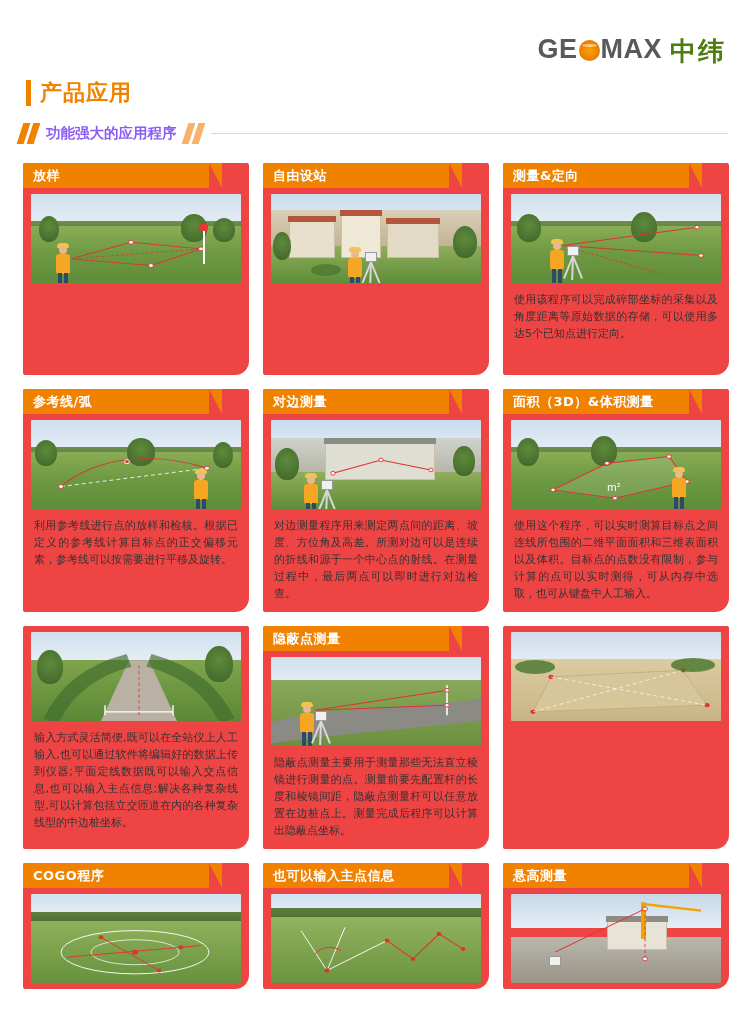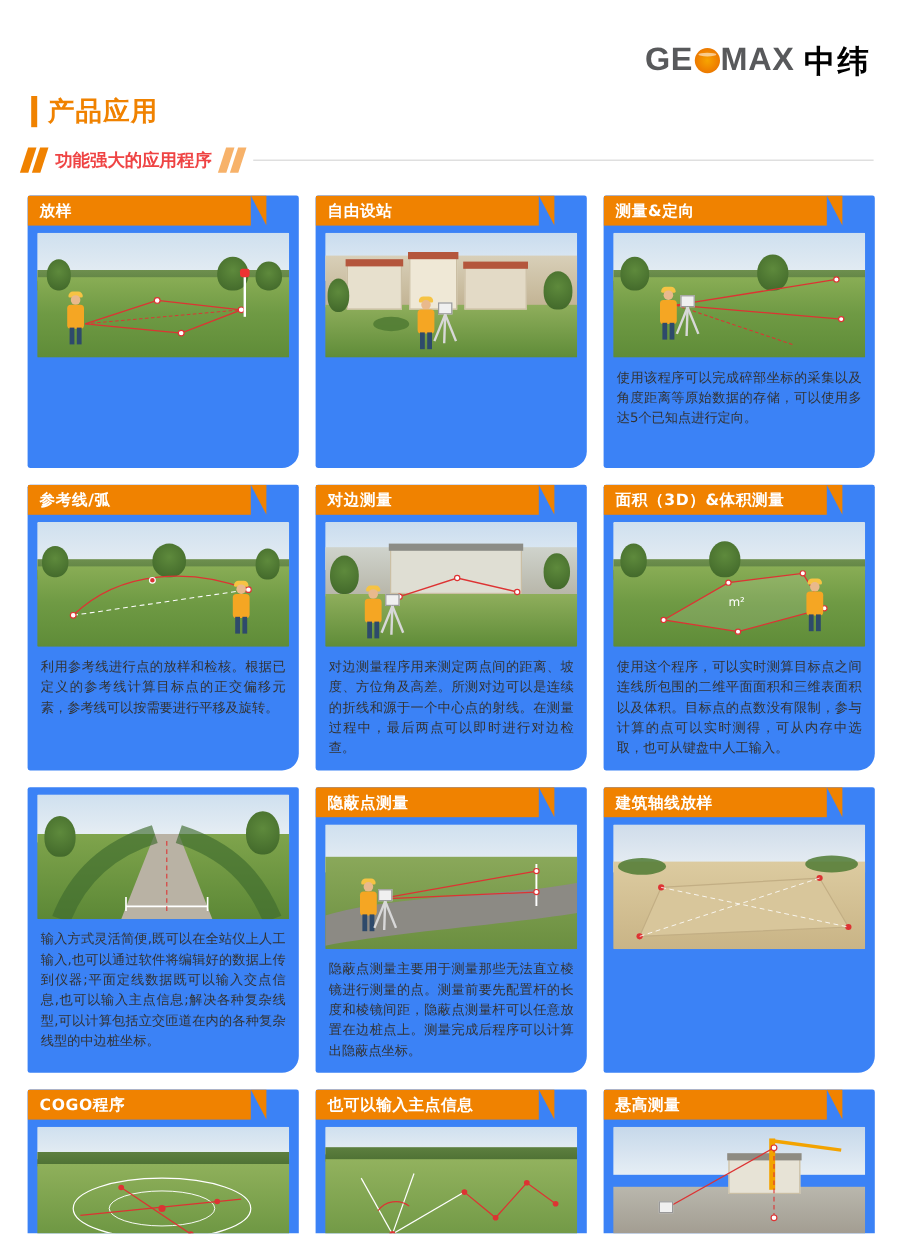--- a/index.html
+++ b/index.html
@@ -37,21 +37,21 @@
     position: relative; top: 1px;
   }
   .brand-dot::after{
     content:"";
     position:absolute; left:3px; top:4px; right:3px; height:3px;
     background:rgba(255,255,255,.55);
     border-radius:50%;
   }
   .brand-cn {
     font-size: 26px; font-weight: bold;
-    color: #000000;
+    color: #4d7c0f;
     font-family: Liberation Mono, monospace;
     letter-spacing: 2px;
   }
 
   .page-title-wrap {
     position: absolute;
     left: 26px; top: 78px;
     display: flex; align-items: center;
   }
   .title-bar {
@@ -71,21 +71,21 @@
   }
   .chev {
     display: inline-block;
     width: 7px; height: 21px;
     background: #f08200;
     transform: skewX(-18deg);
     margin-right: 3px;
   }
   .chev.sm { background: #f7b26a; }
   .subtitle {
-    font-size: 14.5px; font-weight: bold; color: #ef4444;
+    font-size: 14.5px; font-weight: bold; color: #8b5cf6;
     font-family: "DejaVu Sans", sans-serif;
     margin: 0 8px 0 6px;
     white-space: nowrap;
   }
   .subtitle-rule {
     flex: 1; height: 1px; background: #d8d8d8; margin-left: 6px;
   }
 
   
   .grid {
@@ -93,21 +93,21 @@
     left: 23px; top: 163px;
     width: 706px;
     display: grid;
     grid-template-columns: repeat(3, 226px);
     column-gap: 14px;
     row-gap: 14px;
   }
   .card {
     position: relative;
     width: 226px;
-    background: #3b82f6;
+    background: #ef4444;
     border-radius: 2px 2px 14px 2px;
     padding: 0 0 6px 0;
     overflow: hidden;
   }
   .card-head {
     position: relative;
     height: 25px;
     background: #f08200;
     border-radius: 0 0 0 0;
     display: flex; align-items: center;
@@ -123,21 +123,21 @@
     border-color: transparent #f08200 transparent transparent;
   }
   .card-head .card-title {
     color: #ffffff; font-size: 13px; font-weight: bold;
     font-family: "DejaVu Sans", sans-serif;
     letter-spacing: .5px;
     white-space: nowrap;
   }
   .card-photo {
     margin: 6px 8px 0 8px;
-    height: 104px;
+    height: 89px;
     border-radius: 1px;
     position: relative;
     overflow: hidden;
   }
   .card-body {
     padding: 8px 11px 4px 11px;
     font-size: 11px;
     line-height: 17px;
     color: #333;
     font-family: "DejaVu Sans", sans-serif;
@@ -466,23 +466,20 @@
           <div class="inst"></div>
             <div class="lg a"></div>
             <div class="lg b"></div>
             <div class="lg c"></div>
         </div>
       </div>
       <div class="card-body">隐蔽点测量主要用于测量那些无法直立棱镜进行测量的点。测量前要先配置杆的长度和棱镜间距，隐蔽点测量杆可以任意放置在边桩点上。测量完成后程序可以计算出隐蔽点坐标。</div>
     </div>
 
     <div class="card row-tall">
-      <div class="card-head">
-        <span class="card-title">建筑轴线放样</span>
-      </div>
       <div class="card-photo ph-sand">
         <div class="sky"></div>
           <div class="ground"></div>
         <svg class="ovl" viewBox="0 0 210 107" preserveAspectRatio="none">
           <polygon points="40,54 172,46 196,88 22,96" fill="#d8c69b" stroke="#bba madeira"></polygon>
           <polygon points="40,54 172,46 196,88 22,96" fill="none" stroke="#c2ae84" stroke-width="1"></polygon>
           <circle cx="40" cy="54" r="2.6" fill="#d33"></circle>
           <circle cx="172" cy="46" r="2.6" fill="#d33"></circle>
           <circle cx="196" cy="88" r="2.6" fill="#d33"></circle>
           <circle cx="22" cy="96" r="2.6" fill="#d33"></circle>

